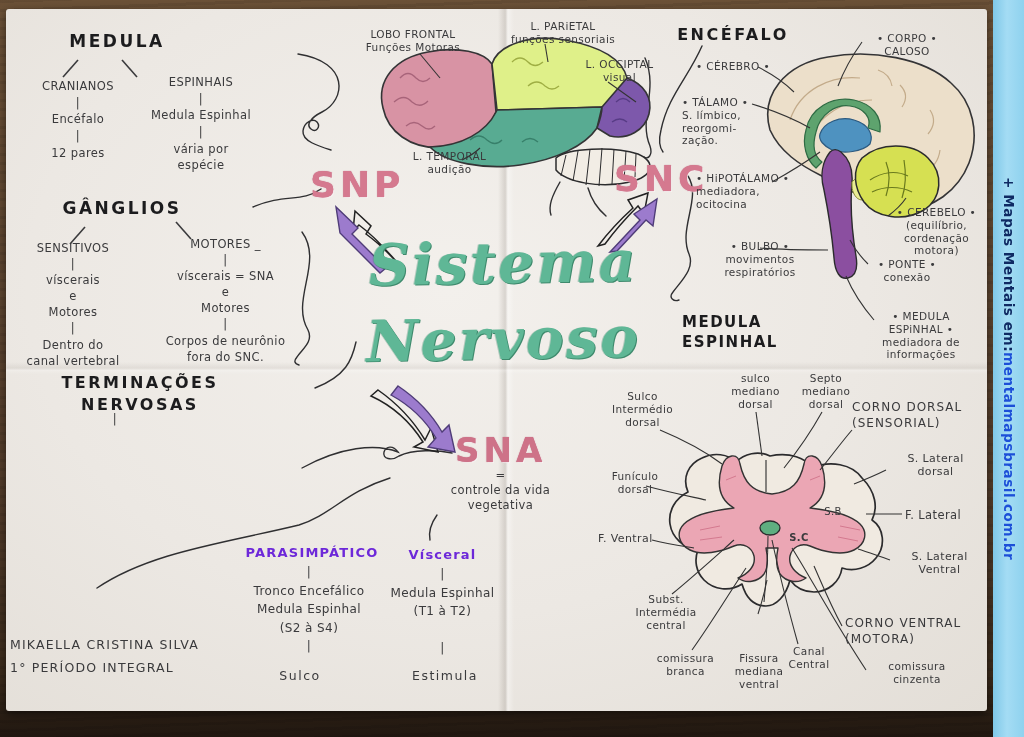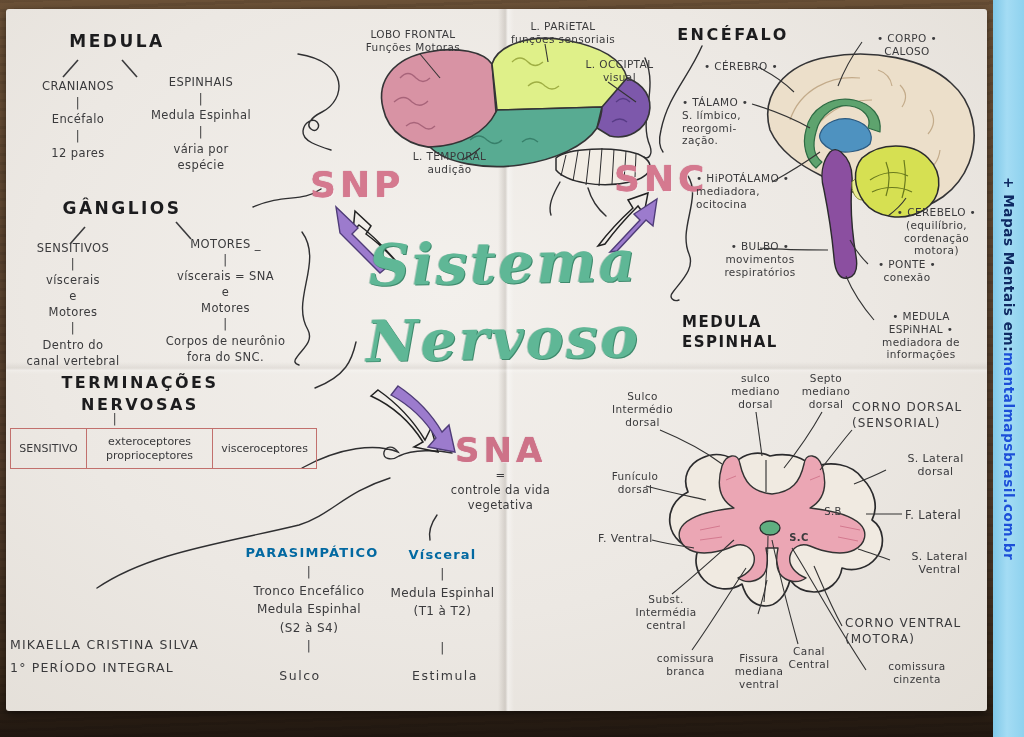--- a/index.html
+++ b/index.html
@@ -18,21 +18,21 @@
   .fold-v{position:absolute;left:498px;top:9px;width:16px;height:702px;
     background:linear-gradient(90deg,transparent,rgba(110,100,90,.20) 45%,rgba(255,255,255,.40) 62%,transparent);}
   .fold-h{position:absolute;left:6px;top:362px;width:981px;height:12px;
     background:linear-gradient(180deg,transparent,rgba(110,100,90,.10) 50%,rgba(255,255,255,.22) 70%,transparent);}
   svg.art{position:absolute;left:0;top:0;z-index:2;}
   .lb{position:absolute;z-index:3;white-space:pre-line;color:#3a3a3c;
       font-size:11.5px;line-height:1.3;letter-spacing:.4px;text-align:center;}
   .lb-l{text-align:left;}
   .hd{font-weight:bold;color:#1c1c1e;font-size:17px;letter-spacing:2.5px;line-height:1.35;}
   .hd-sm{font-weight:bold;color:#1c1c1e;font-size:15px;letter-spacing:1.5px;line-height:1.35;}
-  .sub{font-weight:bold;font-size:13px;letter-spacing:1.2px;color:#0369a1;}
+  .sub{font-weight:bold;font-size:13px;letter-spacing:1.2px;color:#6d28d9;}
   .tiny{font-size:10.5px;line-height:1.22;}
   .pink-big{font-weight:bold;font-size:36px;letter-spacing:4px;color:#d5798f;
     text-shadow:0 0 1px #b95f78, 1px 1px 0 rgba(255,255,255,.6);}
   .script{font-family:"DejaVu Serif", serif;font-style:italic;font-weight:bold;
     font-size:57px;color:#5fb796;letter-spacing:2px;
     text-shadow:1px 1px 0 #3f8a6d, -1px 0 0 rgba(63,138,109,.35);}
   table.term{position:absolute;left:10px;top:428px;z-index:3;border-collapse:collapse;}
   table.term td{border:1.6px solid #c2706d;font-size:11px;line-height:1.2;
     color:#3a3a3c;padding:1px 4px;white-space:pre-line;text-align:center;vertical-align:middle;}
   td.c1{width:76px;} td.c2{width:126px;} td.c3{width:104px;}
@@ -224,26 +224,20 @@
 |
 Corpos de neurônio
 fora do SNC.</div>
 
 <div class="lb hd" style="left:50px;top:372px;width:180px;font-size:16px;">TERMINAÇÕES
 NERVOSAS</div>
 <div class="lb" style="left:100px;top:412px;width:30px;">|</div>
 
 <table class="term">
   <tbody>
-  <tr class="brow">
-    <td class="c1">SENSITIVO</td>
-    <td class="c2">exteroceptores
-proprioceptores</td>
-    <td class="c3">visceroceptores</td>
-  </tr>
 </tbody>
   </table>
 
 <div class="lb lb-l" style="left:10px;top:637px;font-size:12.5px;letter-spacing:1.2px;">MIKAELLA CRISTINA SILVA</div>
 <div class="lb lb-l" style="left:10px;top:660px;font-size:12.5px;letter-spacing:1.2px;">1° PERÍODO INTEGRAL</div>
 
 <div class="lb pink-big" style="left:310px;top:162px;width:90px;">SNP</div>
 <div class="lb pink-big" style="left:614px;top:156px;width:90px;">SNC</div>
 <div class="lb script" style="left:348px;top:226px;width:310px;transform:rotate(-1deg);">Sistema</div>
 <div class="lb script" style="left:348px;top:302px;width:310px;transform:rotate(-1deg);">Nervoso</div>
@@ -270,21 +264,21 @@
 <div class="lb tiny" style="left:348px;top:28px;width:130px;">LOBO FRONTAL
 Funções Motoras</div>
 <div class="lb tiny" style="left:488px;top:20px;width:150px;">L. PARiETAL
 funções sensoriais</div>
 <div class="lb tiny" style="left:562px;top:58px;width:115px;">L. OCCIPTAL
 visual</div>
 <div class="lb tiny" style="left:392px;top:150px;width:115px;">L. TEMPORAL
 audição</div>
 
 <div class="lb hd" style="left:668px;top:24px;width:130px;font-size:16px;">ENCÉFALO</div>
-<div class="lb tiny" style="left:688px;top:60px;width:90px;margin-left:8px;">• CÉREBRO •</div>
+<div class="lb tiny" style="left:688px;top:60px;width:90px;">• CÉREBRO •</div>
 <div class="lb tiny lb-l" style="left:682px;top:96px;width:90px;">• TÁLAMO •
 S. límbico,
 reorgomi-
 zação.</div>
 <div class="lb tiny lb-l" style="left:696px;top:172px;width:110px;">• HiPOTÁLAMO •
 mediadora,
 ocitocina</div>
 <div class="lb tiny" style="left:710px;top:240px;width:100px;">• BULBO •
 movimentos
 respiratórios</div>

